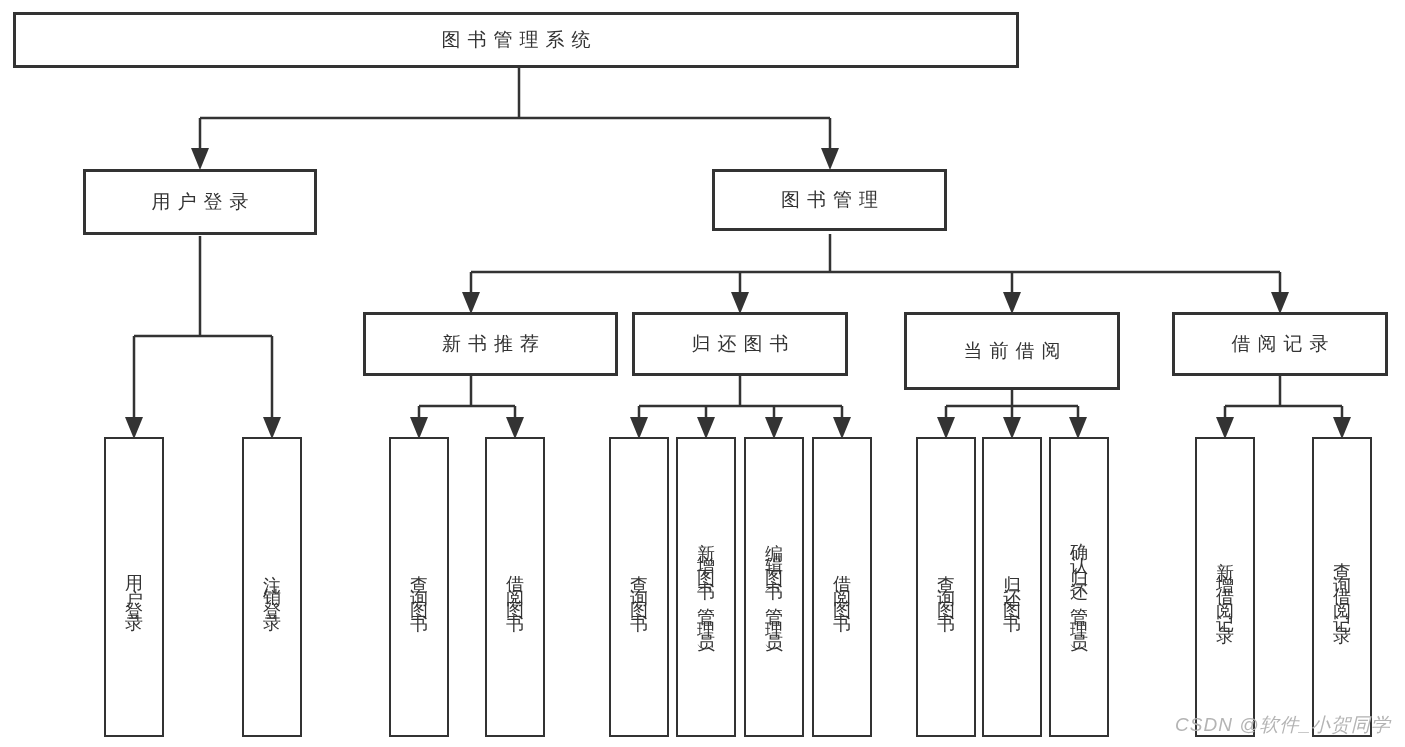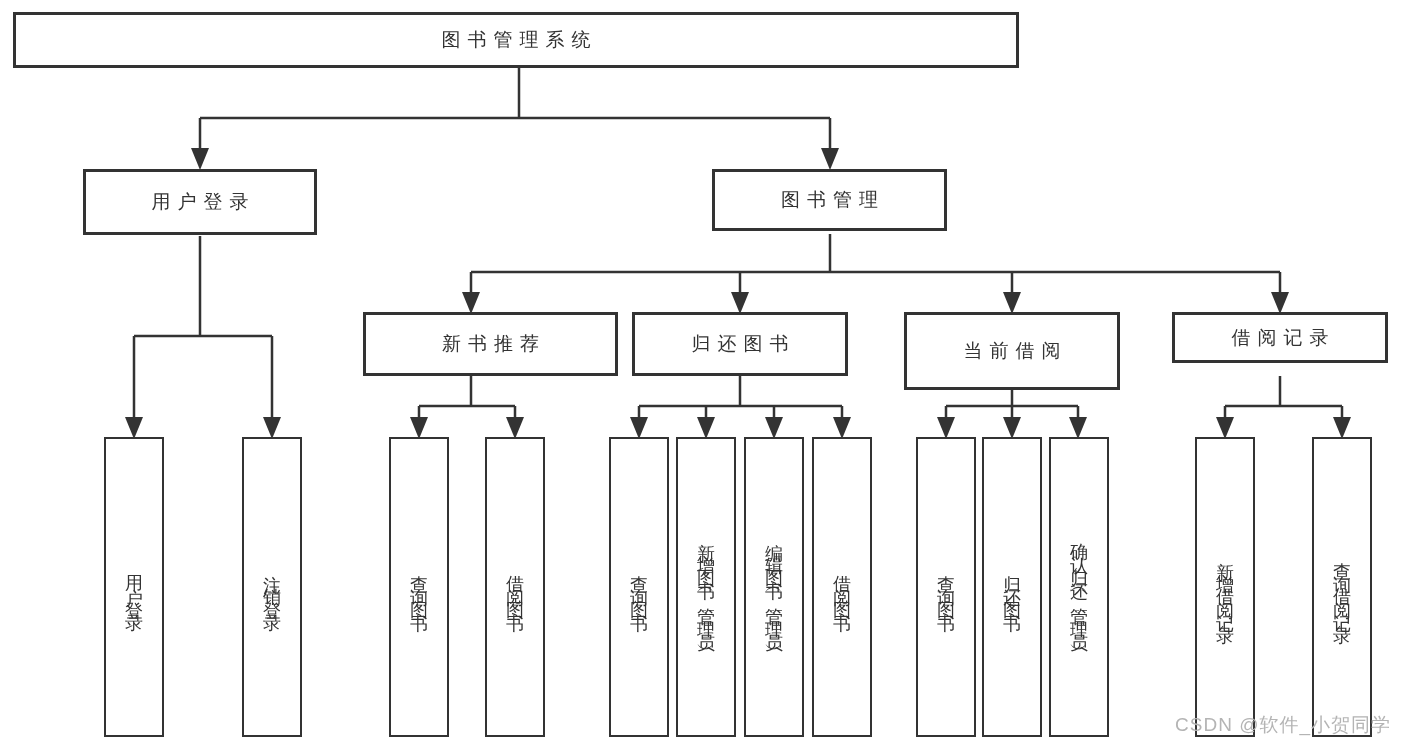--- a/index.html
+++ b/index.html
@@ -20,20 +20,21 @@
   .hbox .lbl{font-size:19px;letter-spacing:7px;text-indent:7px;white-space:nowrap;}
   .vbox{border-width:2.5px;}
   .vbox .lbl{
     writing-mode:vertical-rl;text-orientation:mixed;
     font-size:18px;letter-spacing:13px;line-height:1;
   }
   .watermark{
     position:absolute;right:14px;bottom:9px;
     font-size:19px;letter-spacing:1px;color:var(--watermark,#b4b4b4);
     white-space:nowrap;
+    font-style:italic;
   }
 </style>
 </head>
 <body>
 
 <div class="canvas">
 
   <svg class="connectors" width="1405" height="747">
 
     <path class="stroke" d="M519,68 V118 M200,118 H830
@@ -88,21 +89,21 @@
 
   <div class="node hbox" style="left:363px;top:312px;width:255px;height:64px">
     <span class="lbl">新书推荐</span>
   </div>
   <div class="node hbox" style="left:632px;top:312px;width:216px;height:64px">
     <span class="lbl">归还图书</span>
   </div>
   <div class="node hbox" style="left:904px;top:312px;width:216px;height:78px">
     <span class="lbl">当前借阅</span>
   </div>
-  <div class="node hbox" style="left:1172px;top:312px;width:216px;height:51px">
+  <div class="node hbox" style="left:1172px;top:312px;width:216px;height:64px">
     <span class="lbl">借阅记录</span>
   </div>
 
   <div class="node vbox" style="left:104px;top:437px;width:60px;height:300px">
     <span class="lbl">用户登录</span>
   </div>
   <div class="node vbox" style="left:242px;top:437px;width:60px;height:300px">
     <span class="lbl">注销登录</span>
   </div>
 

